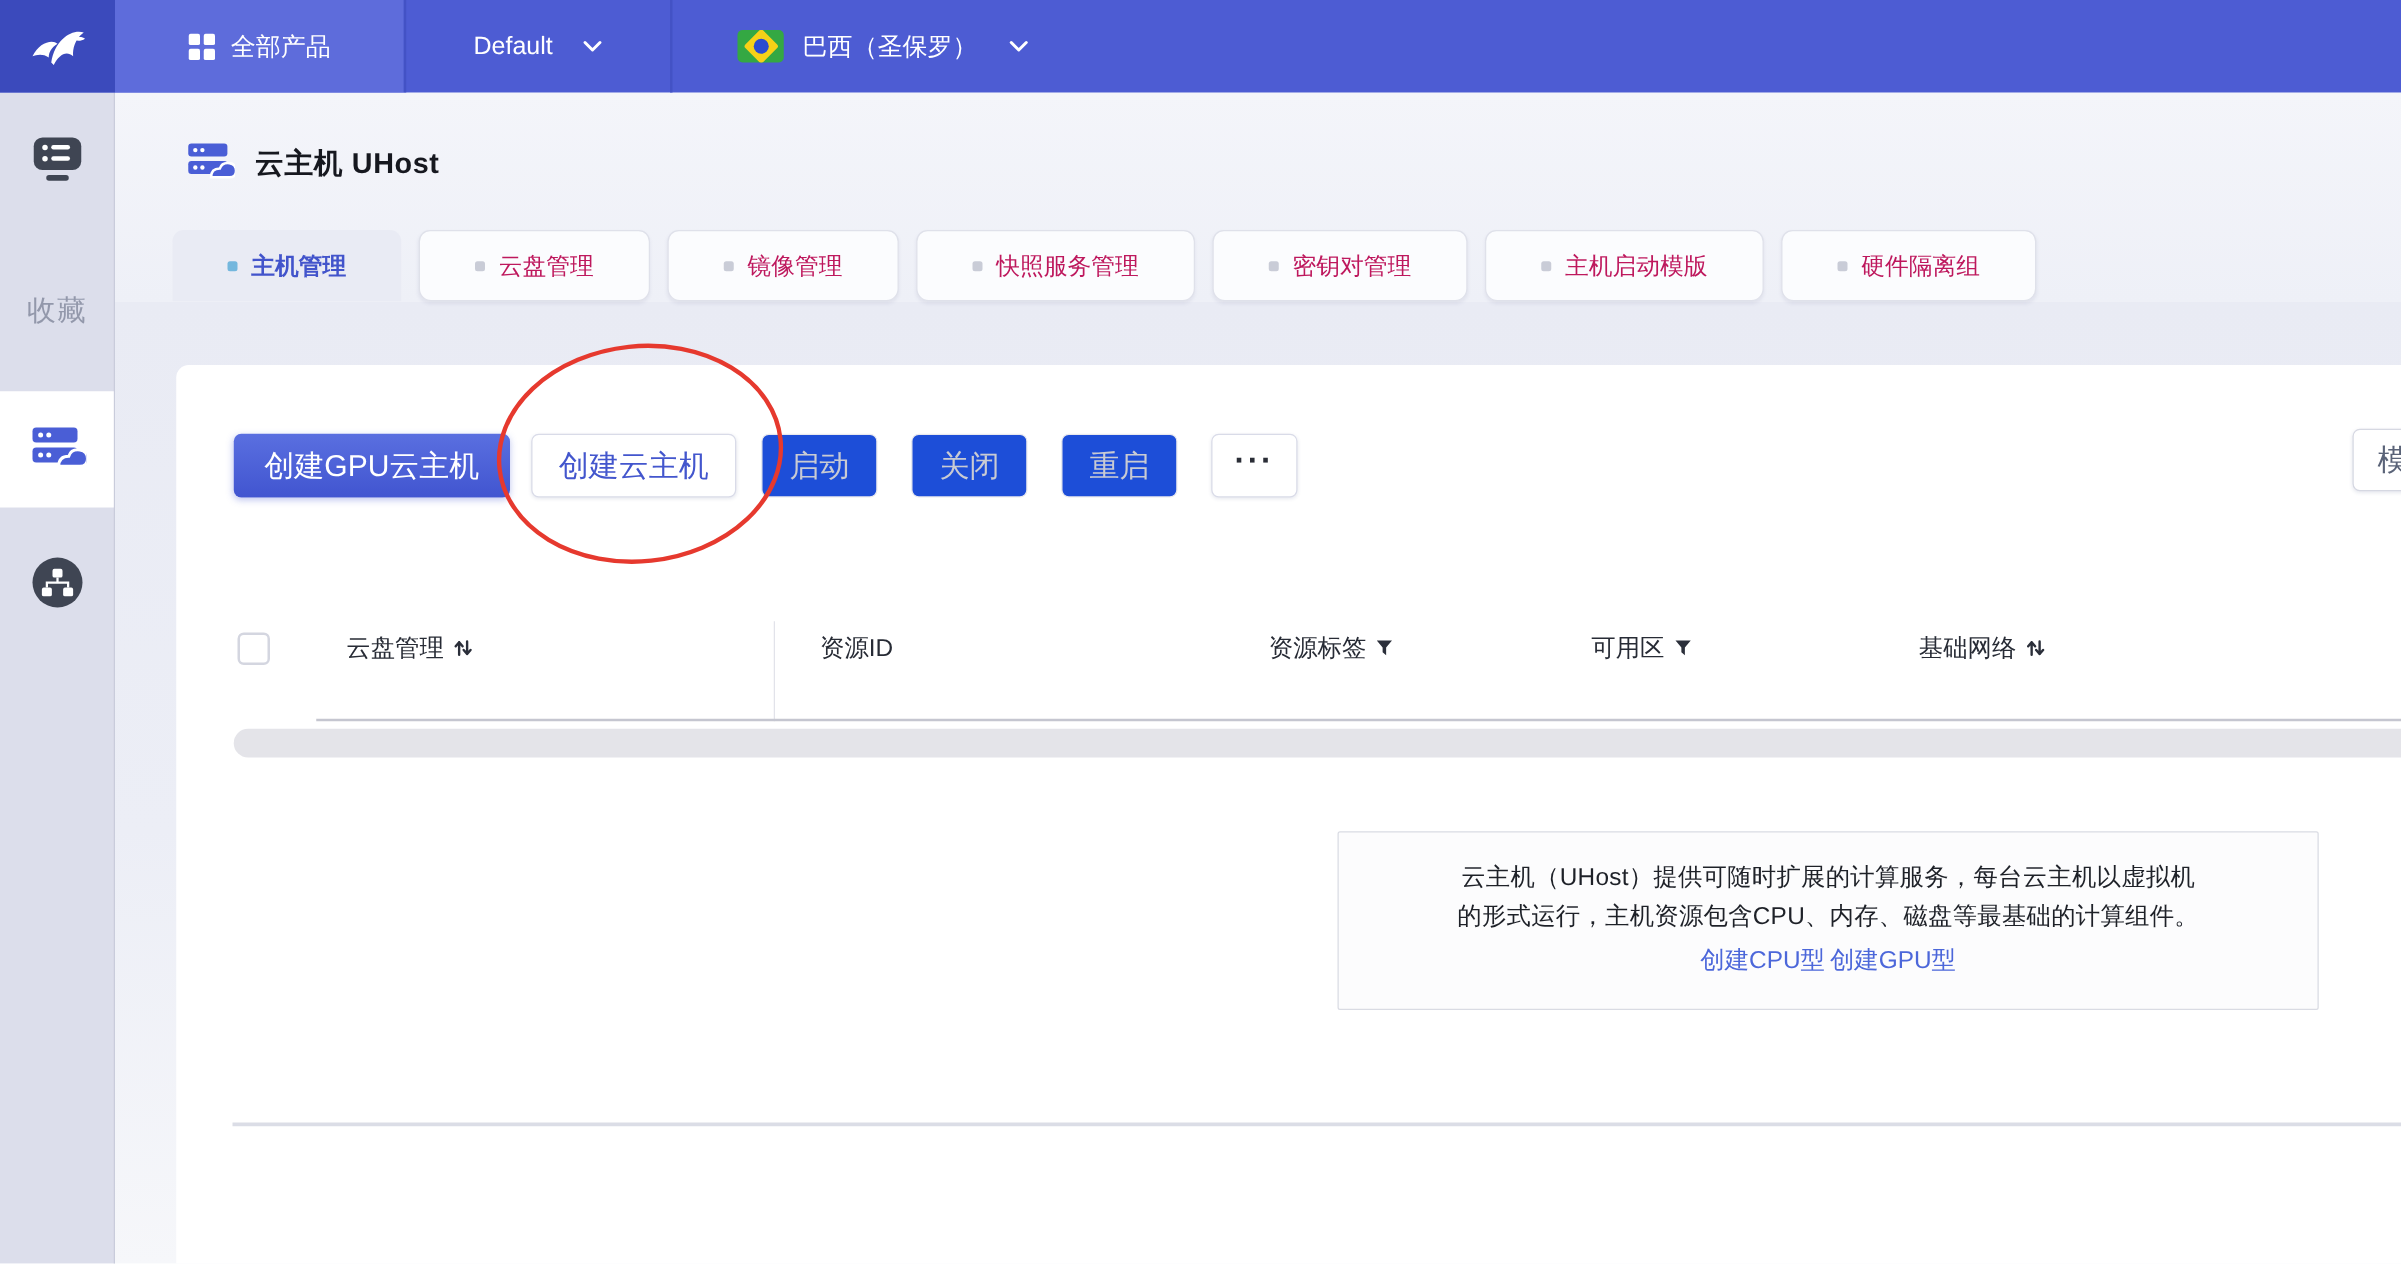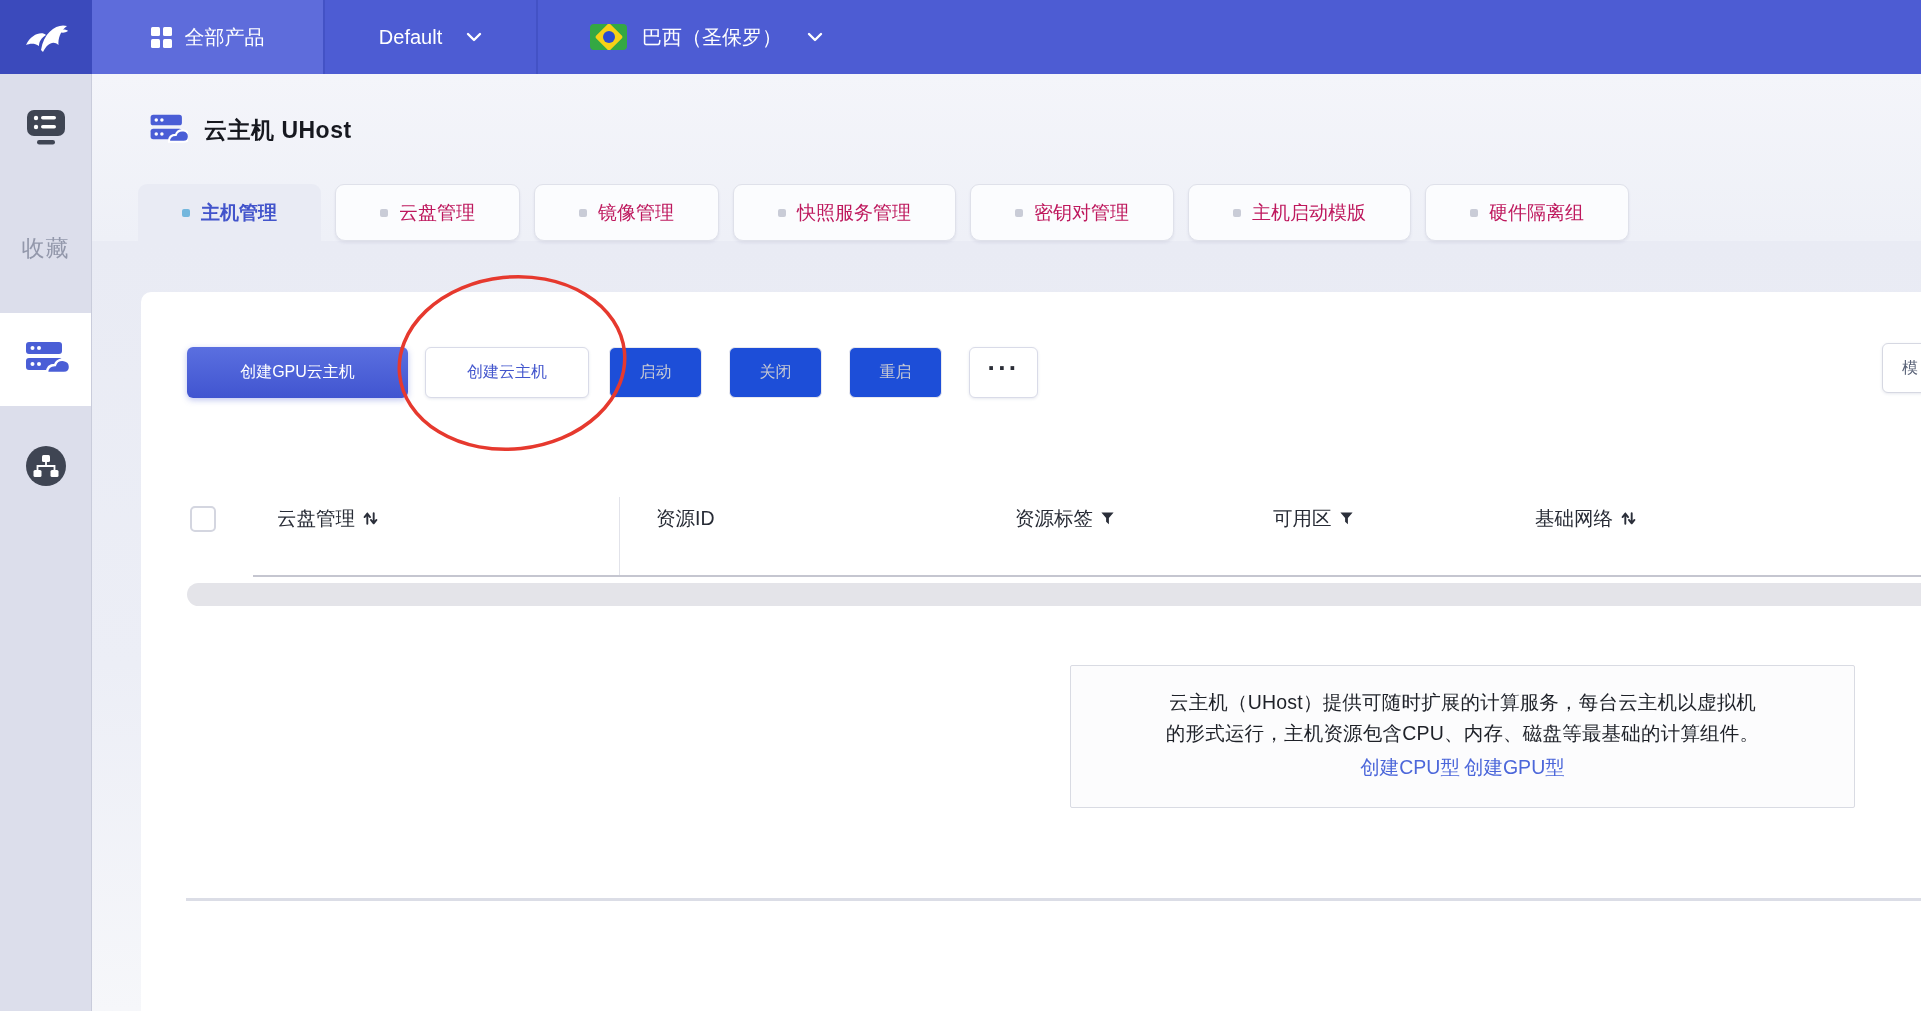--- a/index.html
+++ b/index.html
@@ -38,21 +38,21 @@
   .tab { height:57px; padding:0 44px; display:flex; align-items:center; gap:11px; font-size:19px; color:#be185d; background:#fbfcfe; border:1px solid #dfe1ea; border-radius:9px 9px 10px 10px; box-shadow:0 2px 3px rgba(60,70,120,0.08); cursor:pointer; white-space:nowrap; }
   .tab .dot { width:8px; height:8px; border-radius:2px; background:#c9ccd7; flex-shrink:0; }
   .tab.active { background:#e9ebf4; border:none; border-radius:9px 9px 0 0; box-shadow:none; color:#4254cb; font-weight:600; }
   .tab.active .dot { background:#74b7dd; }
 
   .content { flex:1; background:linear-gradient(180deg,#e9ebf4 0%,#eceef6 55%,#f6f7fa 100%); padding:51px 0 0 49px; }
   .card { position:relative; background:#fff; border-radius:10px 0 0 0; width:1780px; height:719px; }
 
   
   .toolbar { position:absolute; top:55px; left:46px; display:flex; align-items:center; }
-  .btn { height:51px; border-radius:6px; font-size:16px; display:flex; align-items:center; justify-content:center; cursor:pointer; white-space:nowrap; font-family:inherit; }
+  .btn { height:51px; border-radius:6px; font-size:24px; display:flex; align-items:center; justify-content:center; cursor:pointer; white-space:nowrap; font-family:inherit; }
   .btn-primary { width:221px; color:#fff; background:linear-gradient(180deg,#5a6fe0 0%,#4155d0 100%); border:none; box-shadow:0 2px 6px rgba(70,90,210,0.35); margin-right:17px; }
   .btn-secondary { width:164px; color:#4356cd; background:#fff; border:1px solid #d9dbe8; box-shadow:0 1px 3px rgba(60,70,120,0.12); margin-right:20px; }
   .btn-disabled { width:93px; color:#c9cbd3; background:#1d4ed8; border:1px solid #e9e9ee; cursor:default; margin-right:27px;text-align:right; }
   .btn-more { width:69px; color:#2a2d36; background:#fff; border:1px solid #d9dbe8; box-shadow:0 1px 3px rgba(60,70,120,0.12); font-size:26px; font-weight:700; letter-spacing:2px; margin-right:0; padding-bottom:8px; }
   .btn-partial { position:absolute; top:51px; left:1741px; width:130px; height:50px; justify-content:flex-start; padding-left:19px; color:#5a6378; background:#fff; border:1px solid #d6d8e2; box-shadow:0 1px 3px rgba(60,70,120,0.12); }
 
   
   .thead { position:absolute; top:0; left:0; right:0; }
   .checkbox { position:absolute; left:49px; top:214px; width:26px; height:26px; border:2px solid #d4d6e0; border-radius:5px; background:#fff; cursor:pointer; }
   .col { position:absolute; top:213px; display:flex; align-items:center; gap:7px; font-size:19.5px; color:#272b35; font-weight:500; cursor:pointer; white-space:nowrap; }

